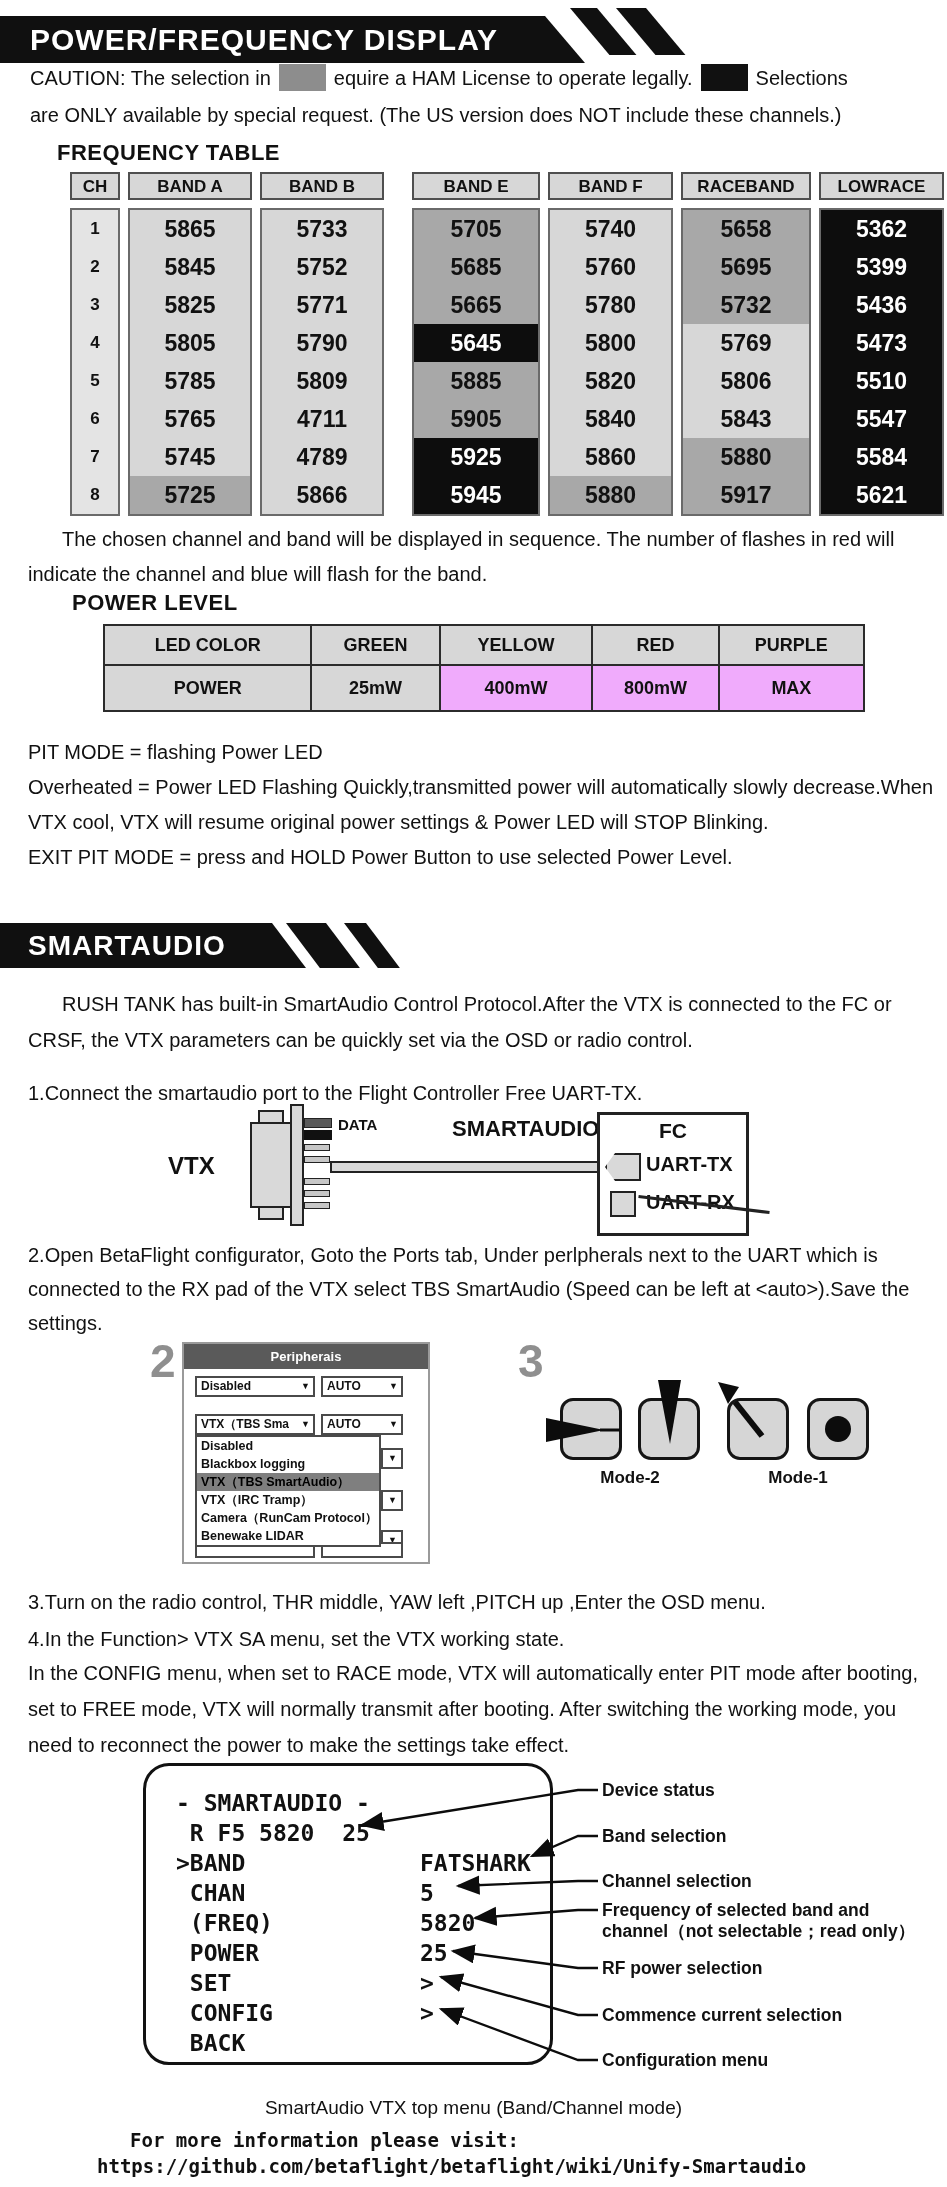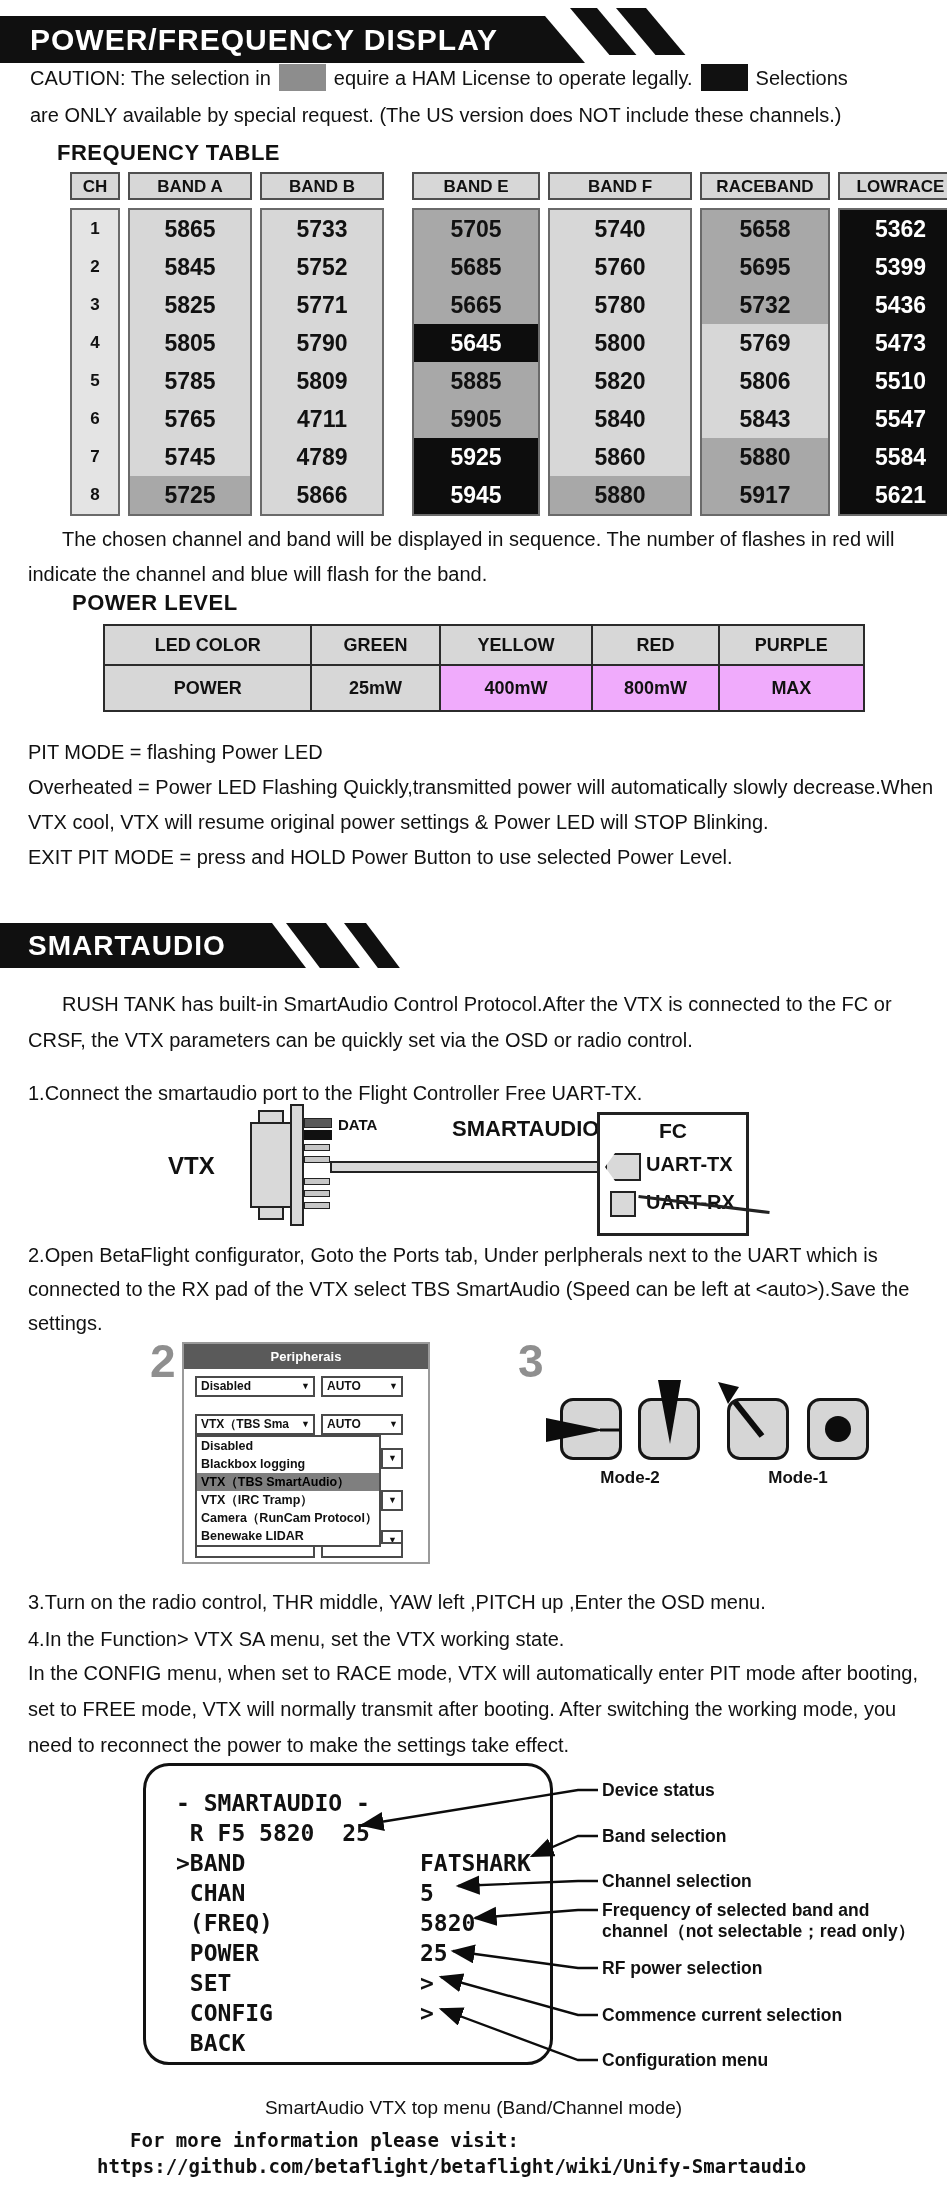--- a/index.html
+++ b/index.html
@@ -191,21 +191,21 @@
           <div class="fcell c-mid">5705</div>
           <div class="fcell c-mid">5685</div>
           <div class="fcell c-mid">5665</div>
           <div class="fcell c-black">5645</div>
           <div class="fcell c-mid">5885</div>
           <div class="fcell c-mid">5905</div>
           <div class="fcell c-black">5925</div>
           <div class="fcell c-black">5945</div>
         </div>
       </div>
-      <div class="fcol" style="width: 144px;">
+      <div class="fcol" style="width: 125px;">
         <div class="fhead">BAND F</div>
         <div class="fbody">
           <div class="fcell c-light">5740</div>
           <div class="fcell c-light">5760</div>
           <div class="fcell c-light">5780</div>
           <div class="fcell c-light">5800</div>
           <div class="fcell c-light">5820</div>
           <div class="fcell c-light">5840</div>
           <div class="fcell c-light">5860</div>
           <div class="fcell c-mid">5880</div>

